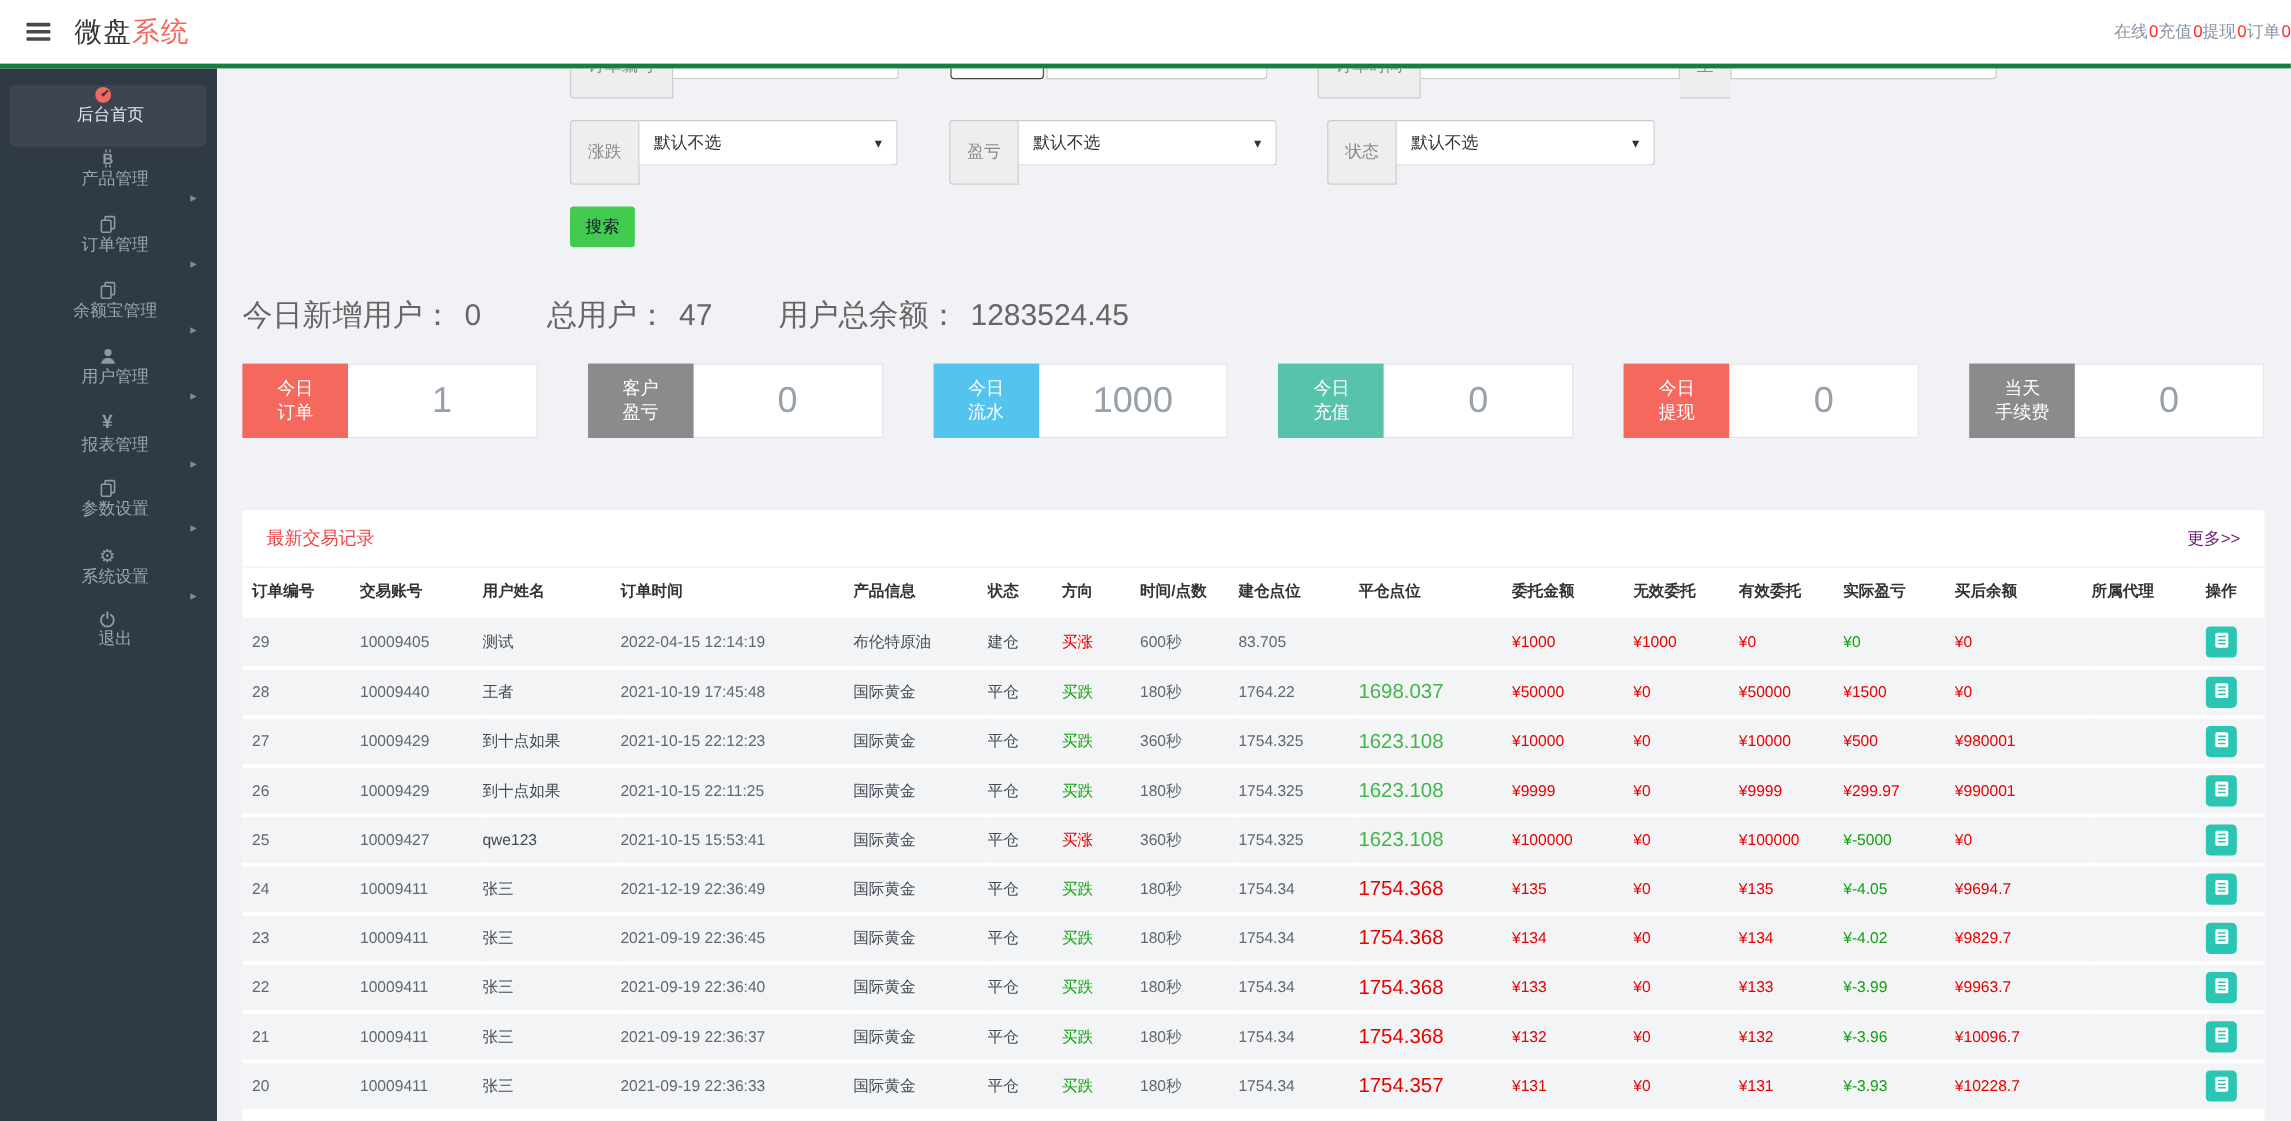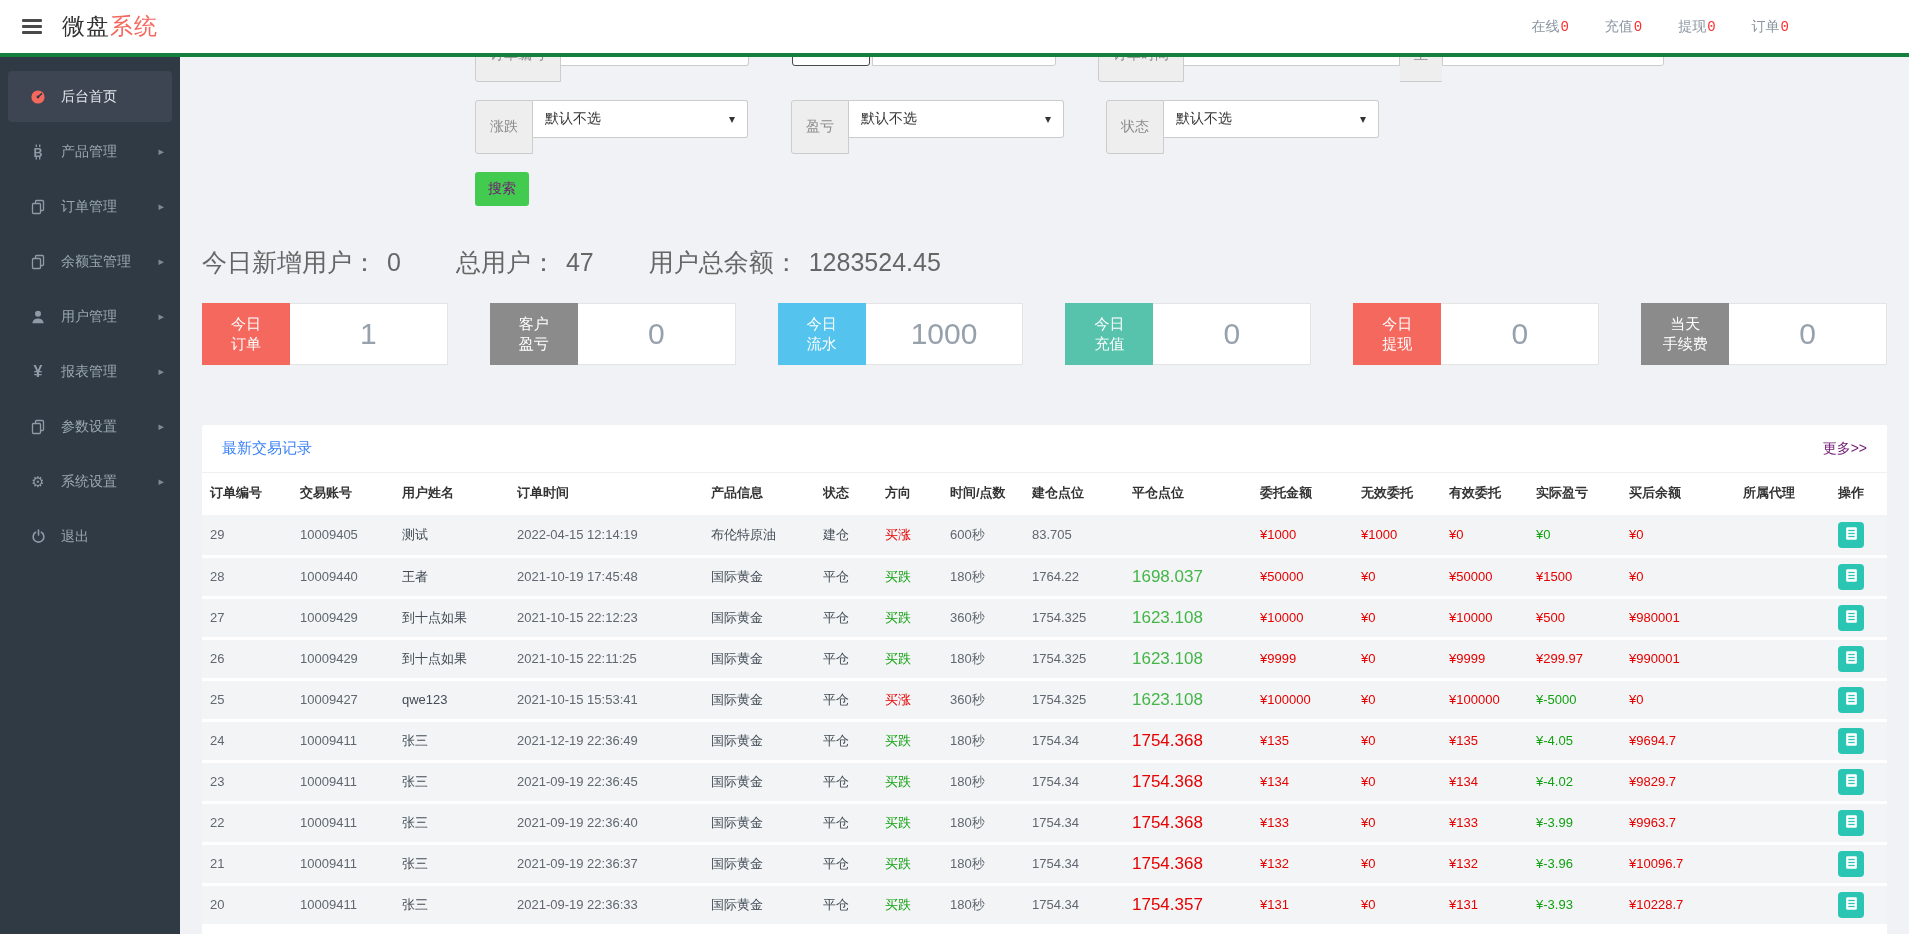--- a/index.html
+++ b/index.html
@@ -9,27 +9,27 @@
     font-family:"Liberation Sans","DejaVu Sans",sans-serif;
     background:#f0f2f5;
   }
   
   .topbar{position:fixed;top:0;left:0;width:100%;height:57px;background:#fff;
     display:flex;align-items:center;z-index:20;border-bottom:4px solid #15803d;}
   .hamburger{margin-left:22px;width:20px;cursor:pointer;}
   .hamburger i{display:block;height:3px;background:#4a4a4a;margin:3px 0;border-radius:1px;}
   .logo{margin-left:20px;font-size:23px;color:#333;letter-spacing:1px;}
   .logo em{font-style:normal;color:#f4685e;}
-  .top-links{margin-left:auto;margin-right:120px;display:flex;gap:36px;font-size:14px;color:#8a95a1;font-family:Liberation Mono, monospace;}
+  .top-links{margin-left:auto;display:flex;font-size:14px;color:#8a95a1;}
   .top-link{cursor:pointer;white-space:nowrap;}
   .top-link .cnt{color:#ff2a2a;margin-left:1px;}
   
   .sidebar{position:fixed;top:57px;left:0;bottom:0;width:180px;background:#303a44;padding-top:12px;z-index:15;}
   .side-item{height:55px;display:flex;align-items:center;padding:0 16px 0 28px;
-    color:#9aa7b1;font-size:14px;cursor:pointer;}
+    color:#9aa7b1;font-size:14px;cursor:pointer;flex-direction:column;}
   .side-item .icon{width:20px;margin-right:13px;display:flex;align-items:center;justify-content:center;
     font-size:15px;color:#8e9aa5;}
   .side-item .arrow{margin-left:auto;font-size:11px;color:#7f8b95;}
   .side-item.active{background:#3c4551;border-radius:4px;margin:2px 8px;padding-left:20px;
     height:51px;color:#e3e9ee;}
   .side-item.active .icon{color:#f4685e;}
   .side-item svg{display:block;}
   
   .main{margin-left:180px;padding:28px 22px 0 22px;}
   .filters{margin-left:273px;}
@@ -44,38 +44,38 @@
   .tinput.full{border-left:1px solid #ccc;border-radius:0 3px 3px 0;}
   .tinput::placeholder{color:#aab0b8;}
   .customer-select{width:78px;height:38px;border:1px solid #4a4a4a;border-radius:3px;background:#fff;
     font-size:14px;color:#222;display:flex;align-items:center;justify-content:space-between;
     padding:0 8px;margin-right:2px;cursor:pointer;}
   .customer-select .chev{font-size:12px;font-weight:bold;}
   .fselect{width:215px;height:38px;border:1px solid #ccc;border-left:none;background:#fff;
     border-radius:0 3px 3px 0;display:flex;align-items:center;justify-content:space-between;
     padding:0 12px;font-size:14px;color:#333;cursor:pointer;}
   .fselect .chev{font-size:12px;font-weight:bold;color:#333;}
-  .search-btn{display:inline-block;background:#43cb4f;color:#701a75;font-size:14px;border:none;
+  .search-btn{display:inline-block;background:#43cb4f;color:#0f172a;font-size:14px;border:none;
     border-radius:3px;padding:8px 13px;cursor:pointer;}
   
   .stats{margin-top:40px;display:flex;align-items:baseline;font-size:25px;color:#666;}
   .stats .grp{margin-right:55px;white-space:nowrap;}
   .stats .val{margin-left:10px;}
   
   .cards{display:flex;margin-top:24px;gap:42px;}
   .card{height:62px;flex:1;display:flex;background:#fff;border:1px solid #e4e4e4;}
   .card-label{width:88px;color:#fff;font-size:15px;display:flex;align-items:center;justify-content:center;
     text-align:center;white-space:pre-line;line-height:20px;margin:-1px 0 -1px -1px;}
   .card-value{flex:1;display:flex;align-items:center;justify-content:center;font-size:30px;
     color:#97a1ab;font-weight:300;}
   
   .panel{margin-top:60px;background:#fff;border-radius:2px;padding-bottom:60px;}
   .panel-head{display:flex;justify-content:space-between;align-items:center;padding:14px 20px;
     border-bottom:1px solid #f0f0f0;}
-  .panel-title{color:#3b82f6;font-size:15px;font-family:Liberation Serif, serif;}
+  .panel-title{color:#ef4444;font-size:15px;font-family:Liberation Serif, serif;}
   .more{color:#701a75;font-size:14px;cursor:pointer;}
   table{width:100%;border-collapse:collapse;table-layout:fixed;font-size:13px;}
   thead th{text-align:left;font-weight:bold;color:#333;padding:11px 6px 13px 0;white-space:nowrap;overflow:hidden;}
   thead th:first-child{padding-left:8px;}
   tbody td{background:#f3f4f5;border-bottom:3px solid #fff;height:41px;padding:0 6px 0 0;
     color:#5f6771;white-space:nowrap;overflow:hidden;}
   tbody td:first-child{padding-left:8px;}
   .c-dark{color:#414b56;}
   .red{color:#e60000;}
   .green{color:#12a112;}

